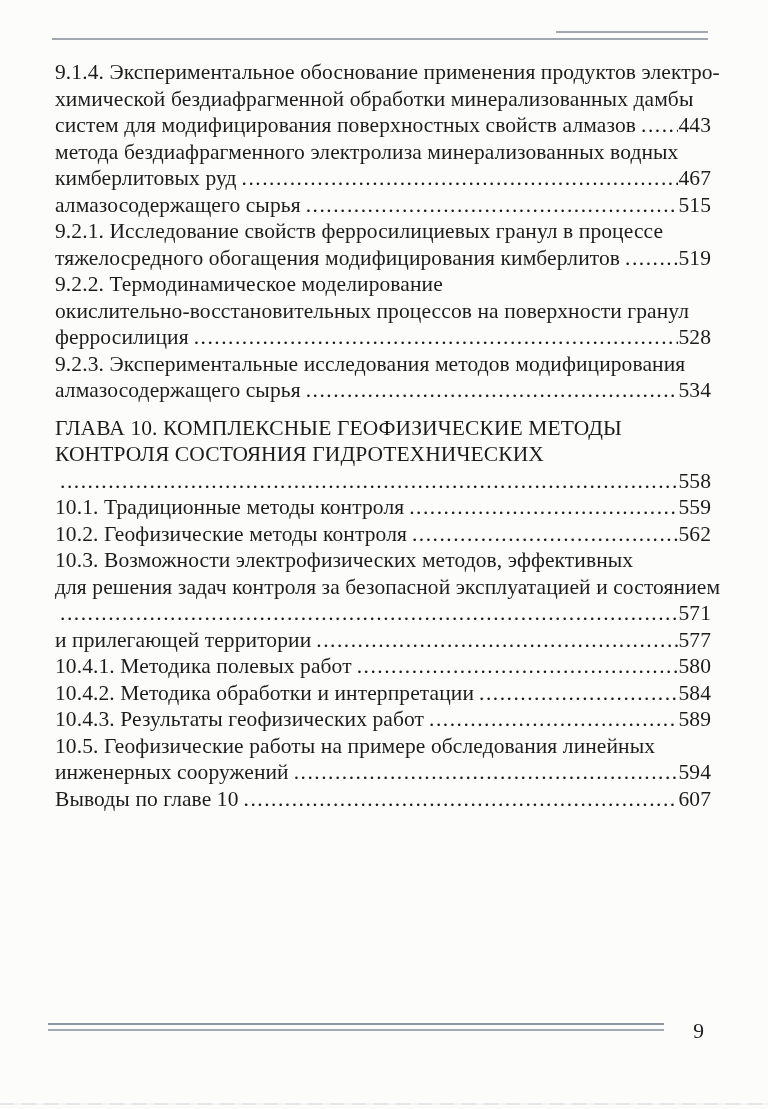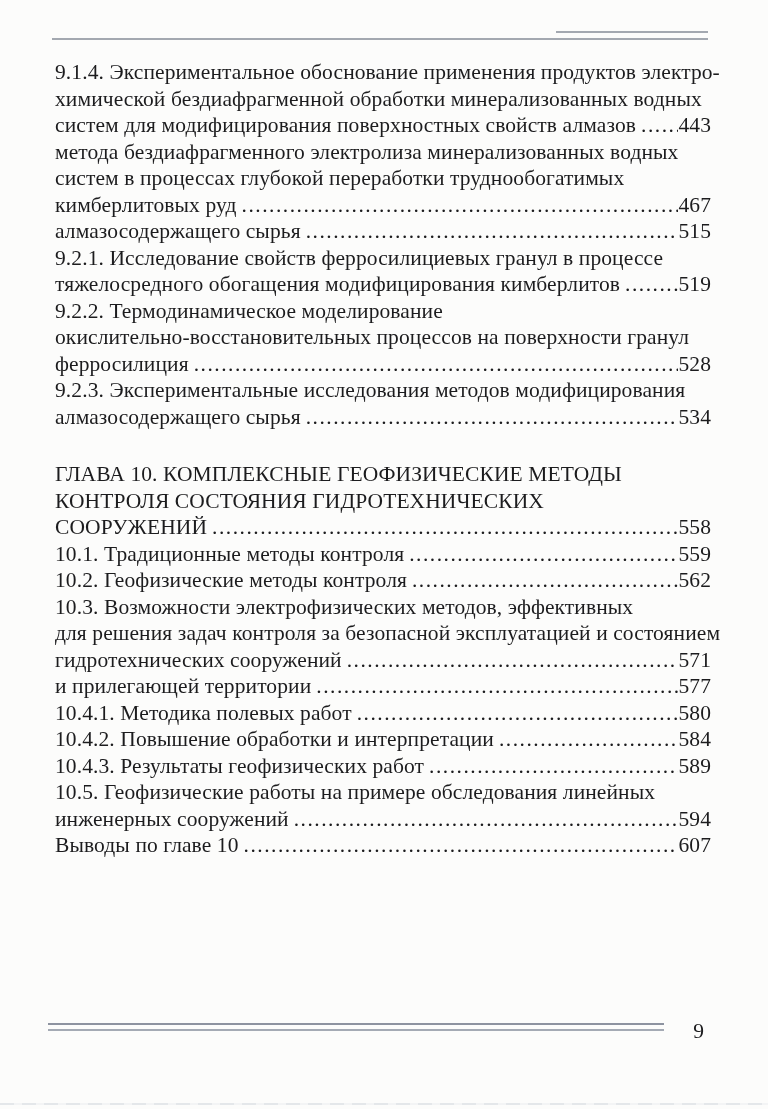--- a/index.html
+++ b/index.html
@@ -25,21 +25,21 @@
   .rule-top-long{left:52px;top:38px;width:656px;height:2px;}
   .rule-top-short{left:556px;top:31px;width:152px;height:2px;}
   .toc{
     position:absolute;
     left:55px;top:59px;width:656px;
     font-size:21.5px;line-height:26.5px;
     color:var(--text-color);
     letter-spacing:0.1px;
   }
   .entry{margin:0;}
-  .entry.chapter{margin-top:31px;}
+  .entry.chapter{margin-top:11px;}
   .line{
     display:flex;
     align-items:flex-end;
     white-space:nowrap;
     height:26.5px;
   }
   .txt{flex:0 0 auto;white-space:pre;}
   .dots{
     flex:1 1 auto;
     overflow:hidden;
@@ -74,36 +74,33 @@
 <div class="page">
   <div class="rule rule-top-short"></div>
   <div class="rule rule-top-long"></div>
 
   <main class="toc">
       <div class="entry">
         <div class="line">
           <span class="txt">9.1.4. Экспериментальное обоснование применения продуктов электро-</span>
         </div>
         <div class="line">
-          <span class="txt">химической бездиафрагменной обработки минерализованных водных</span>
+          <span class="txt">химической бездиафрагменной обработки минерализованных дамбы</span>
         </div>
         <div class="line">
           <span class="txt">систем для модифицирования поверхностных свойств алмазов</span>
           <span class="dots">................................................................................................................................................................</span>
           <span class="pg">443</span>
         </div>
       </div>
       <div class="entry">
         <div class="line">
           <span class="txt">метода бездиафрагменного электролиза минерализованных водных</span>
         </div>
         <div class="line">
-          <span class="txt">систем в процессах глубокой переработки труднообогатимых</span>
-        </div>
-        <div class="line">
           <span class="txt">кимберлитовых руд</span>
           <span class="dots">................................................................................................................................................................</span>
           <span class="pg">467</span>
         </div>
       </div>
       <div class="entry">
         <div class="line">
           <span class="txt">алмазосодержащего сырья</span>
           <span class="dots">................................................................................................................................................................</span>
           <span class="pg">515</span>
@@ -143,21 +140,20 @@
         </div>
       </div>
       <div class="entry chapter">
         <div class="line">
           <span class="txt">ГЛАВА 10. КОМПЛЕКСНЫЕ ГЕОФИЗИЧЕСКИЕ МЕТОДЫ</span>
         </div>
         <div class="line">
           <span class="txt">КОНТРОЛЯ СОСТОЯНИЯ ГИДРОТЕХНИЧЕСКИХ</span>
         </div>
         <div class="line">
-          <span class="txt">СООРУЖЕНИЙ</span>
           <span class="dots">................................................................................................................................................................</span>
           <span class="pg">558</span>
         </div>
       </div>
       <div class="entry">
         <div class="line">
           <span class="txt">10.1. Традиционные методы контроля</span>
           <span class="dots">................................................................................................................................................................</span>
           <span class="pg">559</span>
         </div>
@@ -170,42 +166,41 @@
         </div>
       </div>
       <div class="entry">
         <div class="line">
           <span class="txt">10.3. Возможности электрофизических методов, эффективных</span>
         </div>
         <div class="line">
           <span class="txt">для решения задач контроля за безопасной эксплуатацией и состоянием</span>
         </div>
         <div class="line">
-          <span class="txt">гидротехнических сооружений</span>
           <span class="dots">................................................................................................................................................................</span>
           <span class="pg">571</span>
         </div>
       </div>
       <div class="entry">
         <div class="line">
           <span class="txt">и прилегающей территории</span>
           <span class="dots">................................................................................................................................................................</span>
           <span class="pg">577</span>
         </div>
       </div>
       <div class="entry">
         <div class="line">
           <span class="txt">10.4.1. Методика полевых работ</span>
           <span class="dots">................................................................................................................................................................</span>
           <span class="pg">580</span>
         </div>
       </div>
       <div class="entry">
         <div class="line">
-          <span class="txt">10.4.2. Повышение обработки и интерпретации</span>
+          <span class="txt">10.4.2. Методика обработки и интерпретации</span>
           <span class="dots">................................................................................................................................................................</span>
           <span class="pg">584</span>
         </div>
       </div>
       <div class="entry">
         <div class="line">
           <span class="txt">10.4.3. Результаты геофизических работ</span>
           <span class="dots">................................................................................................................................................................</span>
           <span class="pg">589</span>
         </div>

